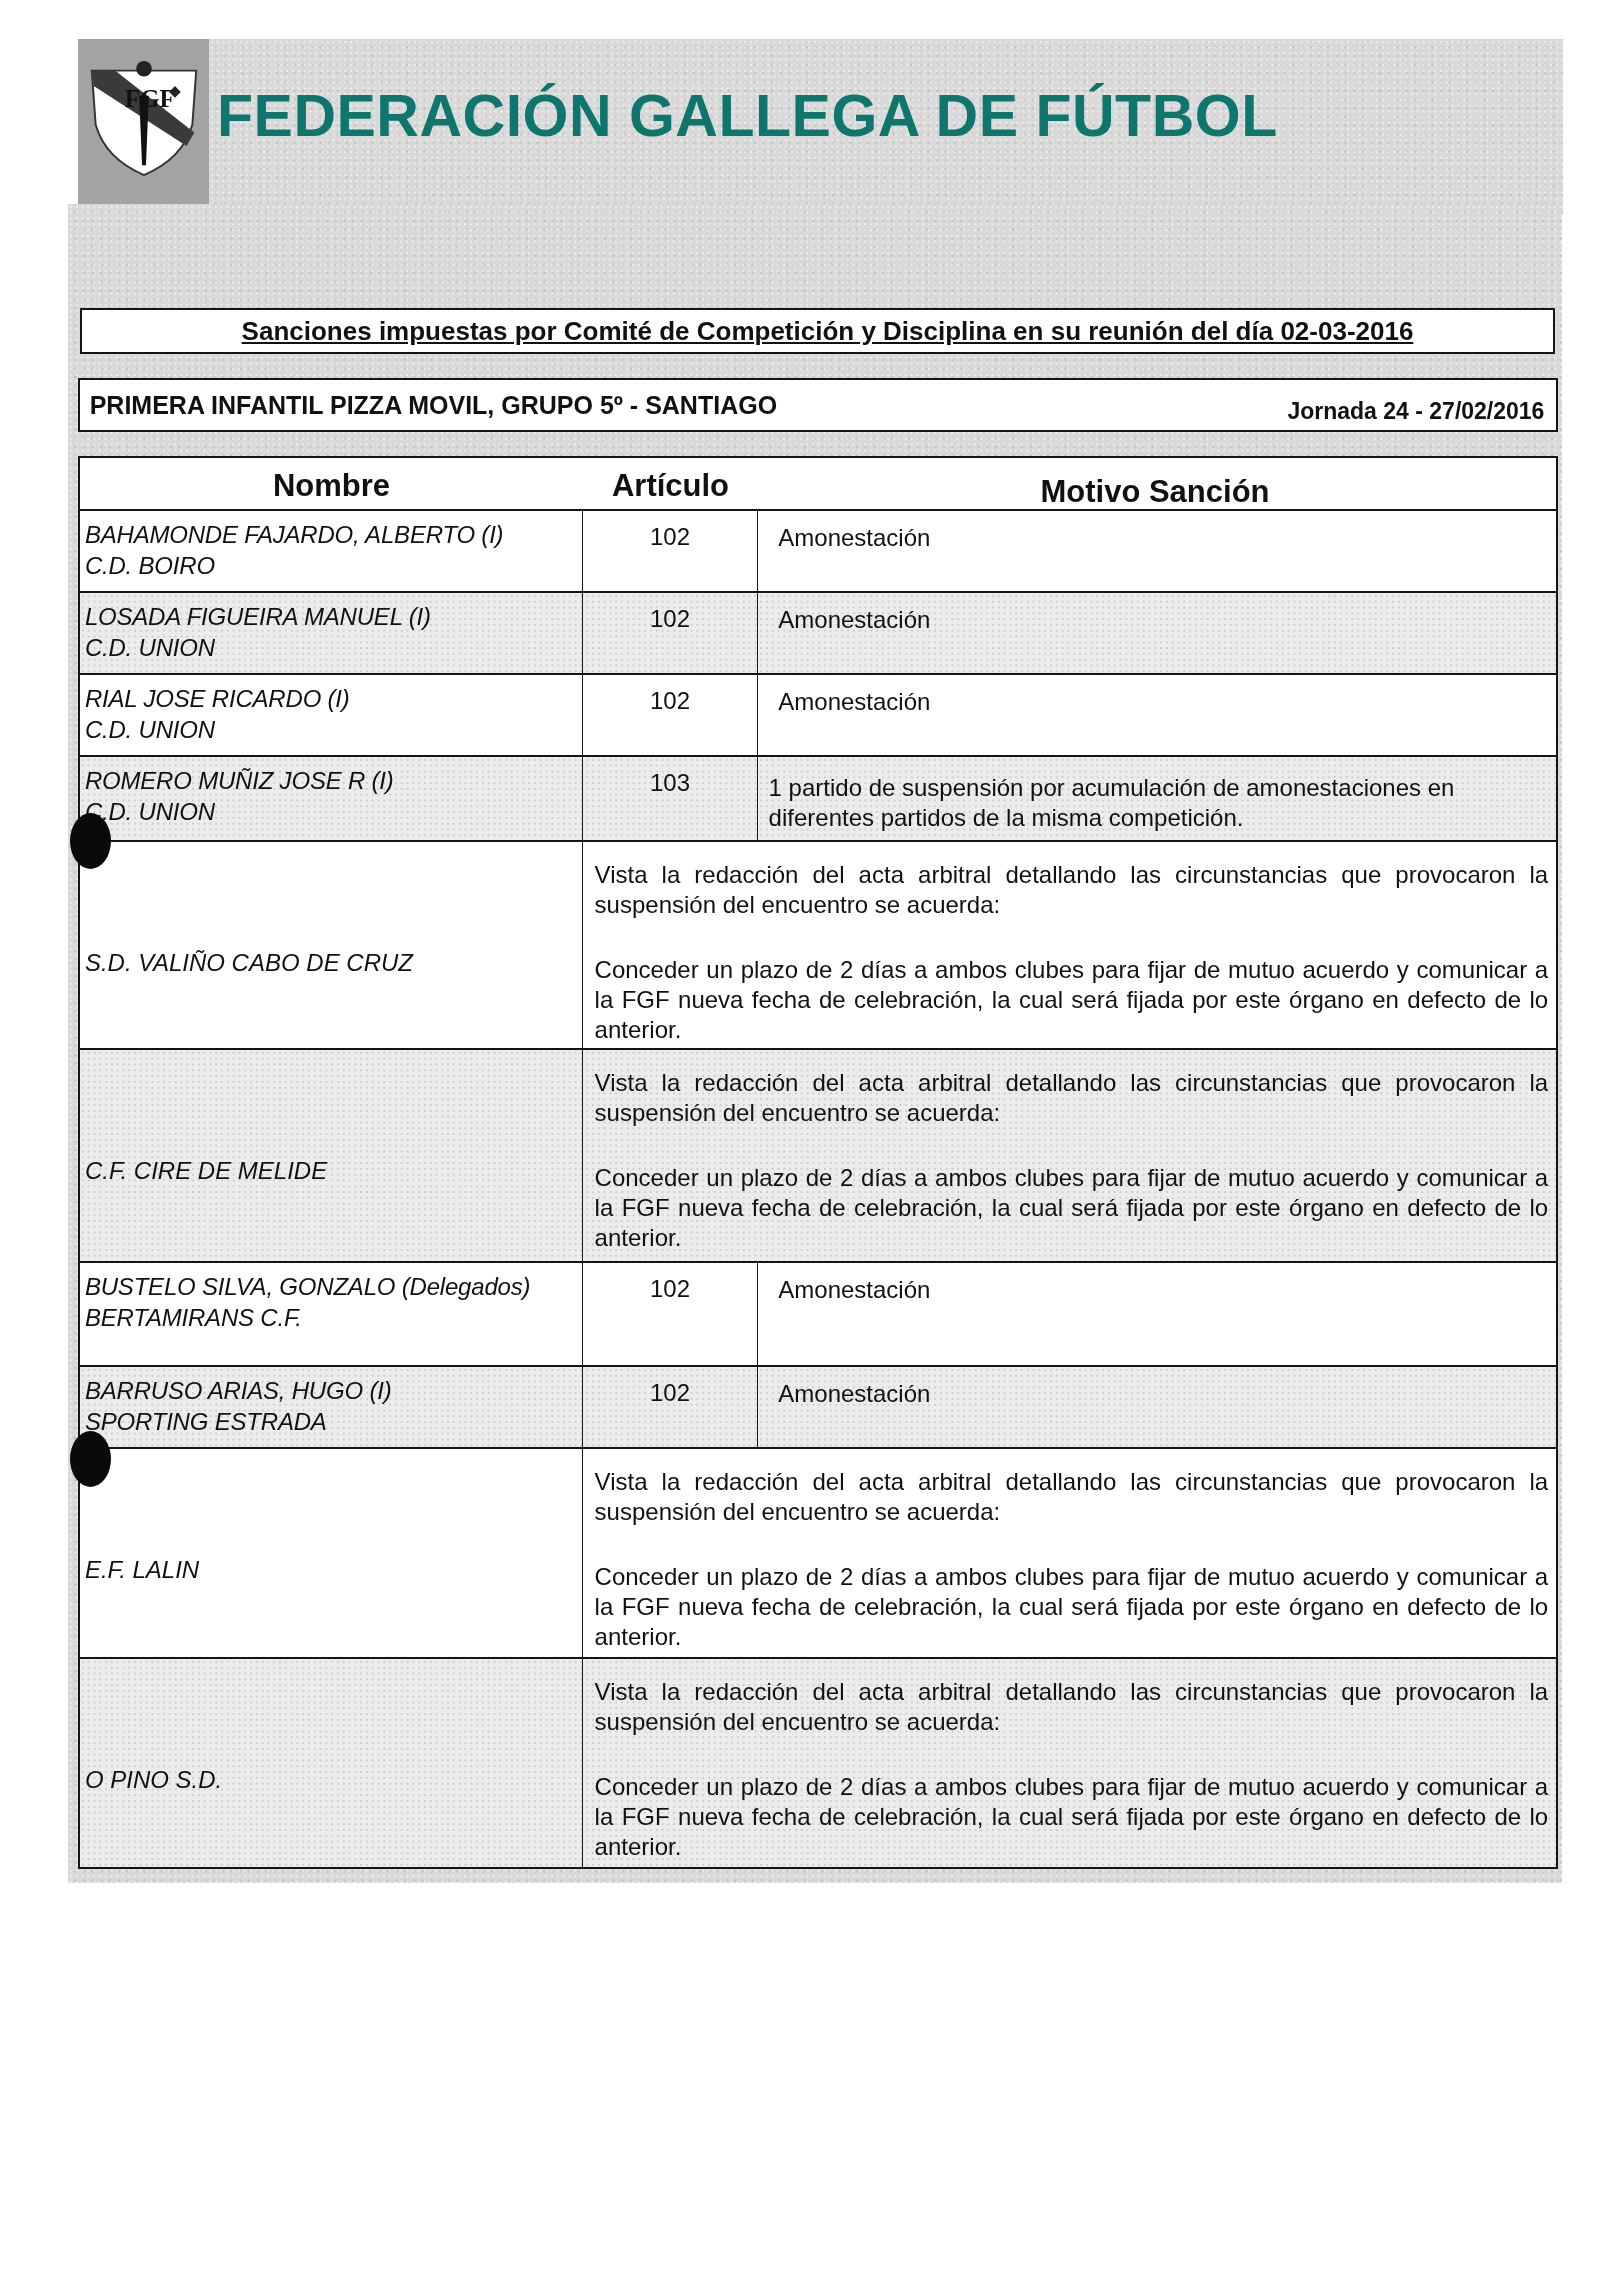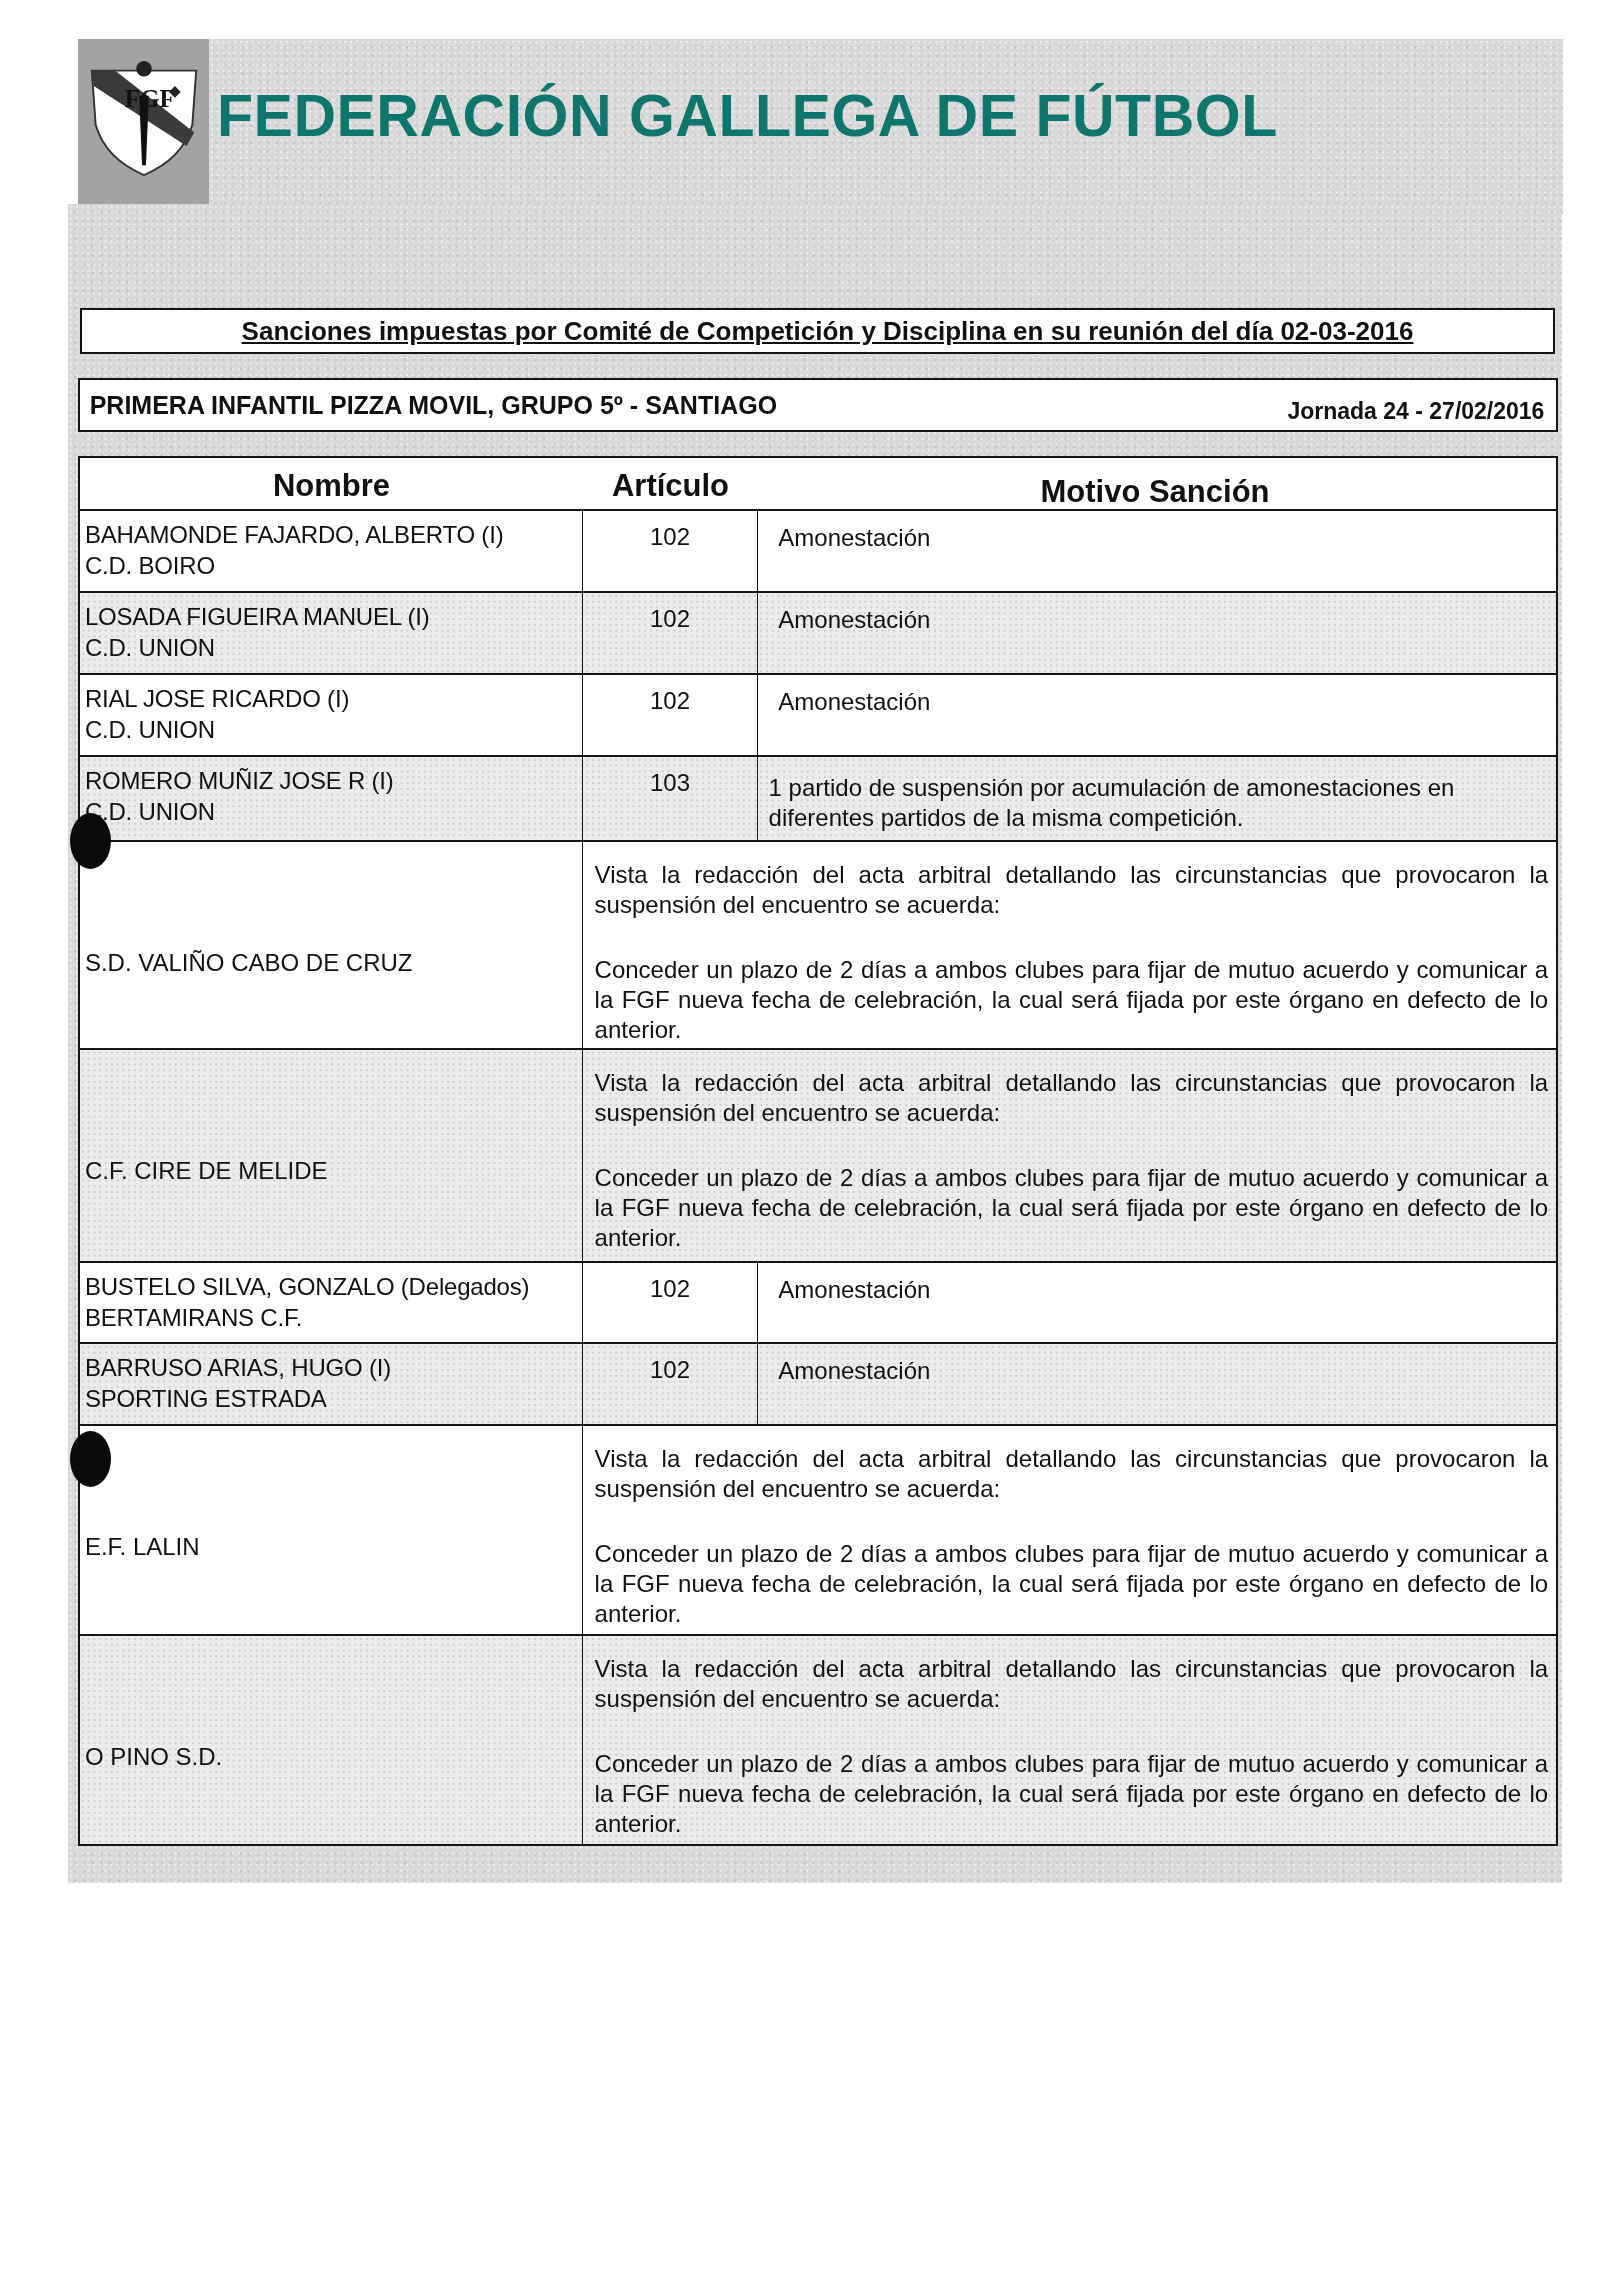--- a/index.html
+++ b/index.html
@@ -76,21 +76,21 @@
       position: relative; box-sizing: border-box;
       border-bottom: 2.9px solid #141414;
     }
     .row.alt {
       background-color: #ececec;
       background-image: radial-gradient(rgba(150,150,150,0.35) 1px, transparent 1.3px);
       background-size: 5.8px 5.8px;
     }
     .row.plain { background: #fff; }
     .cell { position: absolute; top: 0; bottom: 0; box-sizing: border-box; }
-    .c-name { left: 0; width: 503px; border-right: 1.9px solid #141414; }
+    .c-name { left: 0; width: 503px; border-right: 1.9px solid #141414; font-style: italic; }
     .c-art { left: 503px; width: 175px; border-right: 1.9px solid #141414; }
     .c-mot { left: 677px; right: 0; }
     .c-wide { left: 503px; right: 0; }
 
     .name-line {
       position: absolute; left: 4.9px; font-size: 24px; white-space: nowrap;
       letter-spacing: -0.2px;
     }
     .nl1 { top: 9.7px; }
     .nl2 { top: 41px; }
@@ -219,21 +219,21 @@
   <div class="row alt" style="height:213px">
     <div class="cell c-name">
       <span class="club-name" style="top:107px">C.F. CIRE DE MELIDE</span>
     </div>
     <div class="cell c-wide">
       <div class="para p1">Vista la redacción del acta arbitral detallando las circunstancias que provocaron la suspensión del encuentro se acuerda:</div>
       <div class="para p2">Conceder un plazo de 2 días a ambos clubes para fijar de mutuo acuerdo y comunicar a la FGF nueva fecha de celebración, la cual será fijada por este órgano en defecto de lo anterior.</div>
     </div>
   </div>
 
-  <div class="row plain" style="height:81px">
+  <div class="row plain" style="height:104px">
     <div class="cell c-name">
       <span class="name-line nl1">BUSTELO SILVA, GONZALO (Delegados)</span>
       <span class="name-line nl2">BERTAMIRANS C.F.</span>
     </div>
     <div class="cell c-art">
       <div class="art-text">102</div>
     </div>
     <div class="cell c-mot">
       <div class="mot-text">Amonestación</div>
     </div>

